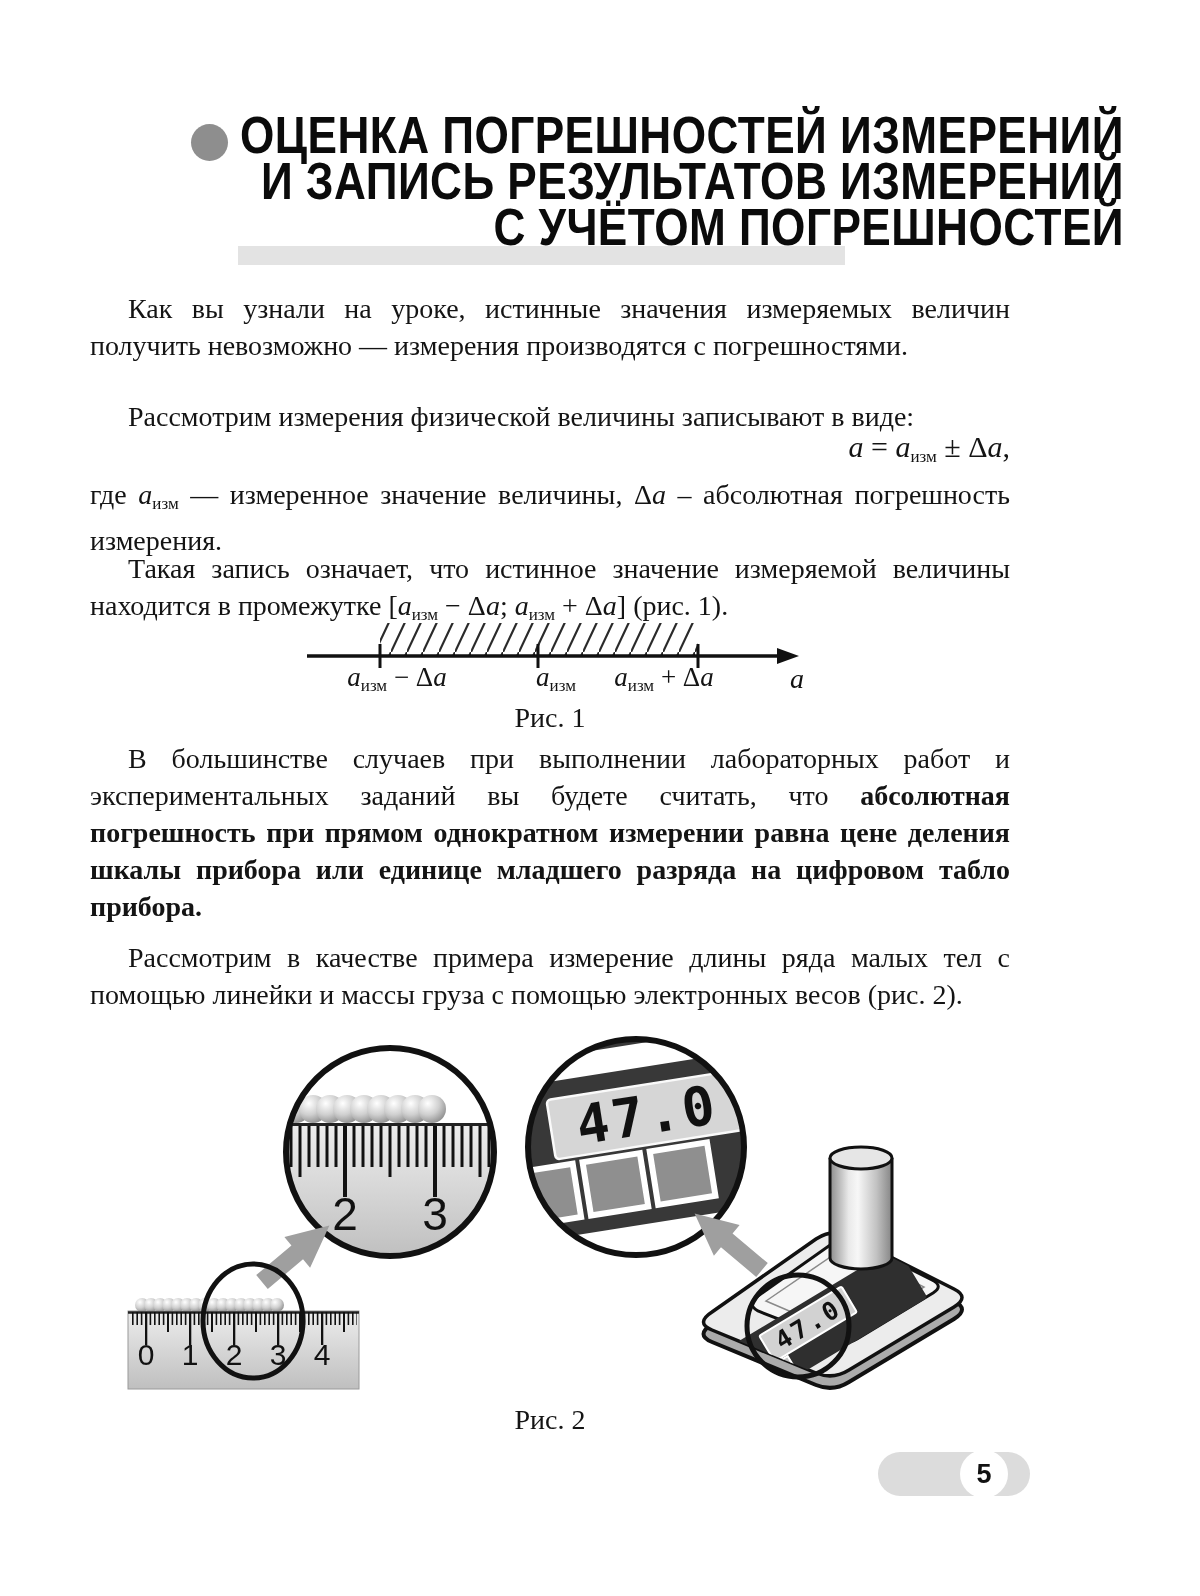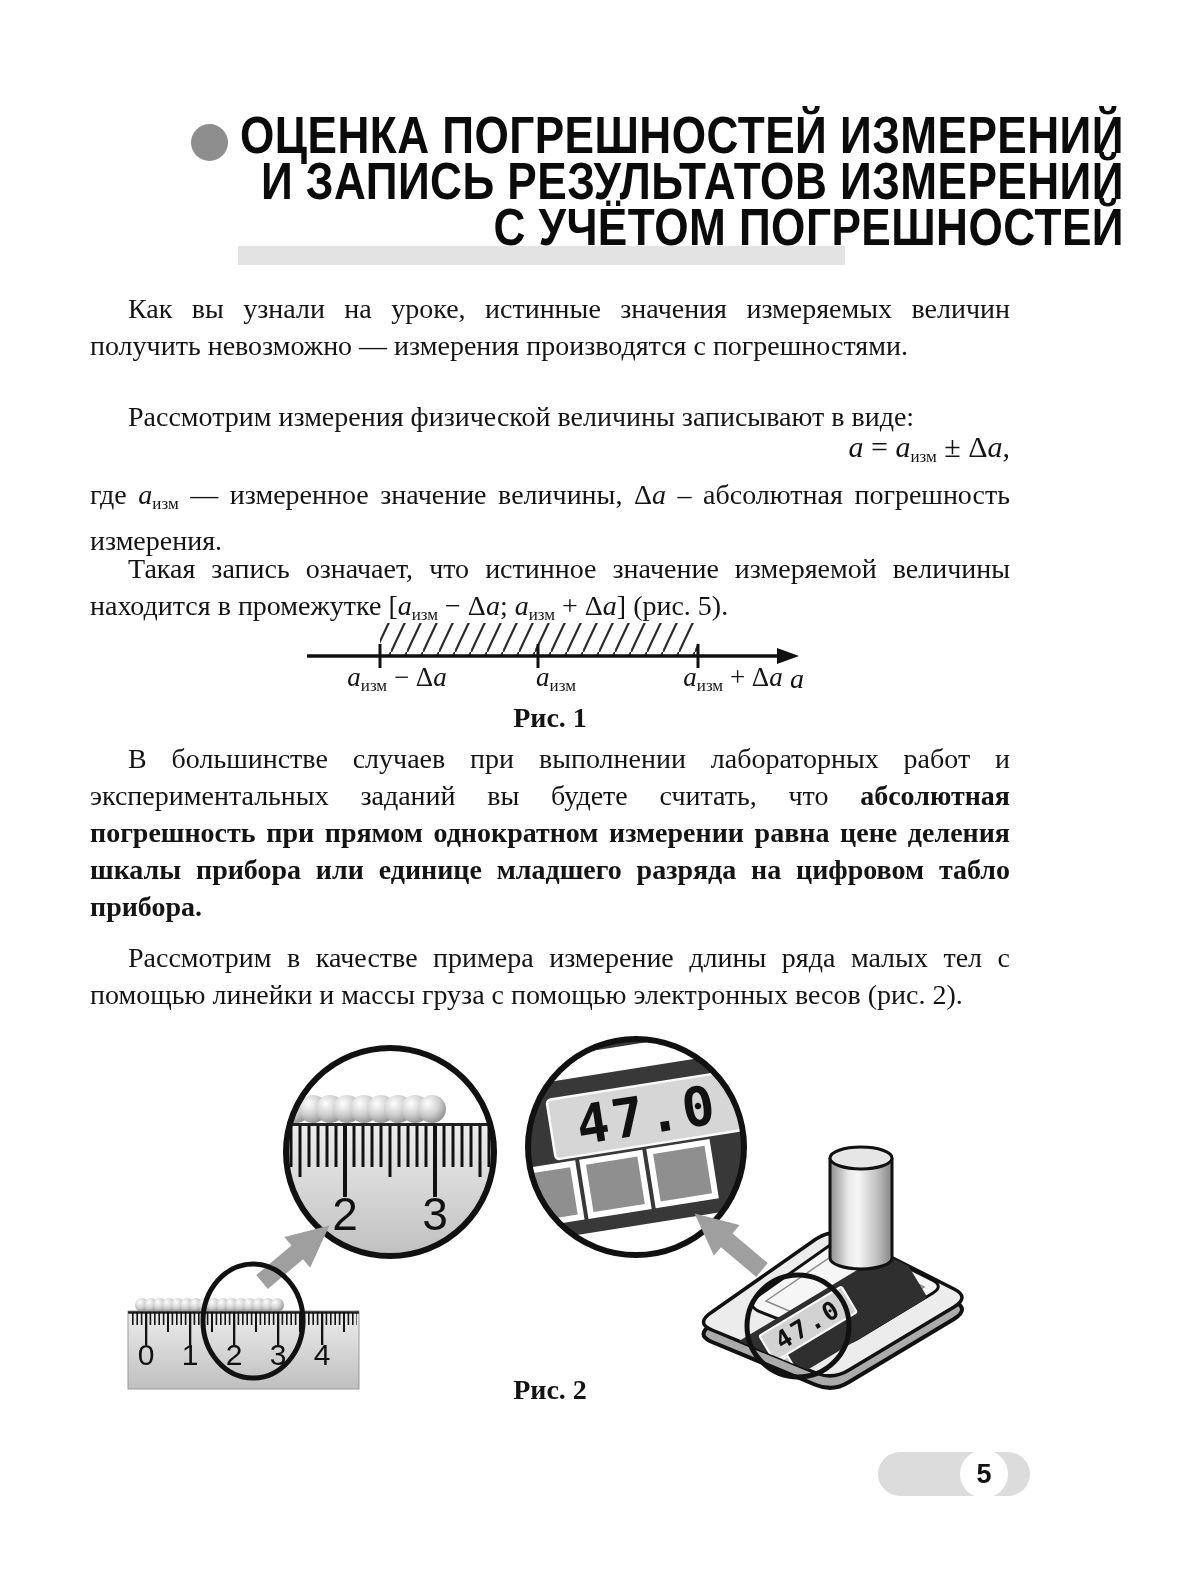--- a/index.html
+++ b/index.html
@@ -15,21 +15,21 @@
   .para{position:absolute;left:90px;width:920px;font-size:28px;line-height:37px;text-align:justify;}
   .ind{text-indent:38px;}
   .it{font-style:italic;}
   .sb{font-size:17px;vertical-align:-5px;}
   .bold{font-weight:bold;}
   .formula{position:absolute;left:90px;top:430px;width:920px;text-align:right;font-size:30px;}
   
   .fig1{position:absolute;left:0;top:618px;width:1200px;height:120px;}
   .fig1 svg{position:absolute;left:295px;top:0;}
   .f1lab{position:absolute;top:44px;font-size:27px;white-space:nowrap;transform:translateX(-50%);}
-  .caption{position:absolute;left:90px;width:920px;text-align:center;font-size:28px;font-weight:bold;}
+  .caption{position:absolute;left:90px;width:920px;text-align:center;font-size:28px;font-weight:normal;}
   
   .fig2{position:absolute;left:0;top:1030px;width:1200px;height:370px;}
   
   .pill{position:absolute;left:878px;top:1452px;width:152px;height:44px;border-radius:22px;background:#dcdcdc;}
   .pnum{position:absolute;left:82px;top:-2px;width:48px;height:48px;border-radius:50%;background:#ffffff;
         display:flex;align-items:center;justify-content:center;
         font-family:"Liberation Sans",sans-serif;font-weight:bold;font-size:27px;color:#111;}
   svg text{font-family:"Liberation Sans",sans-serif;fill:#111;}
   .segdig{font-family:"DejaVu Sans Mono",monospace;font-weight:bold;letter-spacing:3px;}
 </style>
@@ -51,41 +51,41 @@
 
   <div class="formula">
     <span class="it">a</span><span> = </span><span class="it">a</span><span class="sb">изм</span><span> ± </span><span>Δ</span><span class="it">a</span><span>,</span>
   </div>
 
   <div class="para" style="top:476px">
     <span>где </span><span class="it">a</span><span class="sb">изм</span><span> — измеренное значение величины, </span><span>Δ</span><span class="it">a</span><span> – абсолютная погрешность измерения.</span>
   </div>
 
   <div class="para ind" style="top:550px">
-    <span>Такая запись означает, что истинное значение измеряемой величины находится в промежутке [</span><span class="it">a</span><span class="sb">изм</span><span> − </span><span>Δ</span><span class="it">a</span><span>; </span><span class="it">a</span><span class="sb">изм</span><span> + </span><span>Δ</span><span class="it">a</span><span>] (рис. 5).</span>
+    <span>Такая запись означает, что истинное значение измеряемой величины находится в промежутке [</span><span class="it">a</span><span class="sb">изм</span><span> − </span><span>Δ</span><span class="it">a</span><span>; </span><span class="it">a</span><span class="sb">изм</span><span> + </span><span>Δ</span><span class="it">a</span><span>] (рис. 1).</span>
   </div>
 
   <div class="fig1">
     <svg width="520" height="78" viewBox="0 0 520 78">
       <defs>
         <pattern id="hatch" width="16" height="34" patternUnits="userSpaceOnUse">
           <line x1="16" y1="0" x2="0" y2="34" stroke="#2a2a2a" stroke-width="2.2"></line>
         </pattern>
       </defs>
       <rect x="85" y="5" width="318" height="33" fill="url(#hatch)"></rect>
       <line x1="12" y1="38" x2="486" y2="38" stroke="#111" stroke-width="3.5"></line>
       <polygon points="482,30 504,38 482,46" fill="#111"></polygon>
       <line x1="85" y1="26" x2="85" y2="50" stroke="#111" stroke-width="3"></line>
       <line x1="243" y1="26" x2="243" y2="50" stroke="#111" stroke-width="3"></line>
       <line x1="403" y1="26" x2="403" y2="50" stroke="#111" stroke-width="3"></line>
       <text x="502" y="70" text-anchor="middle" font-size="28" font-style="italic" style="font-family:'Liberation Serif',serif">a</text>
     </svg>
     <span class="f1lab" style="left:397px"><span class="it">a</span><span class="sb">изм</span><span> − Δ</span><span class="it">a</span></span>
     <span class="f1lab" style="left:556px"><span class="it">a</span><span class="sb">изм</span></span>
-    <span class="f1lab" style="left:733px"><span class="it">a</span><span class="sb">изм</span><span> + Δ</span><span class="it">a</span></span>
+    <span class="f1lab" style="left:664px"><span class="it">a</span><span class="sb">изм</span><span> + Δ</span><span class="it">a</span></span>
     <div class="caption" style="top:84px">Рис. 1</div>
   </div>
 
   <div class="para ind" style="top:740px">
     <span>В большинстве случаев при выполнении лабораторных работ и экспериментальных заданий вы будете считать, что </span><span class="bold">абсолютная погрешность при прямом однократном измерении равна цене деления шкалы прибора или единице младшего разряда на цифровом табло прибора.</span>
   </div>
   <div class="para ind" style="top:939px">Рассмотрим в качестве примера измерение длины ряда малых тел с помощью линейки и массы груза с помощью электронных весов (рис. 2).</div>
 
   <div class="fig2">
     <svg width="1200" height="370" viewBox="0 0 1200 370">
@@ -230,20 +230,20 @@
             <rect x="752" y="316" width="24" height="20" fill="#c4c4c4" stroke="#ffffff" stroke-width="2"></rect>
           </g>
         </g>
         <g>
           <path d="M830,128 L830,228 A31,11 0 0 0 892,228 L892,128" fill="url(#cylGrad)" stroke="#111" stroke-width="3"></path>
           <ellipse cx="861" cy="128" rx="31" ry="11" fill="#e6e6e6" stroke="#111" stroke-width="3"></ellipse>
         </g>
         <circle cx="798" cy="296" r="51" fill="none" stroke="#111" stroke-width="5"></circle>
       </g>
     </svg>
-    <div class="caption" style="top:344px">Рис. 2</div>
+    <div class="caption" style="top:374px">Рис. 2</div>
   </div>
 
   <div class="pill">
     <div class="pnum">5</div>
   </div>
 
 </div>
 
 </body></html>

